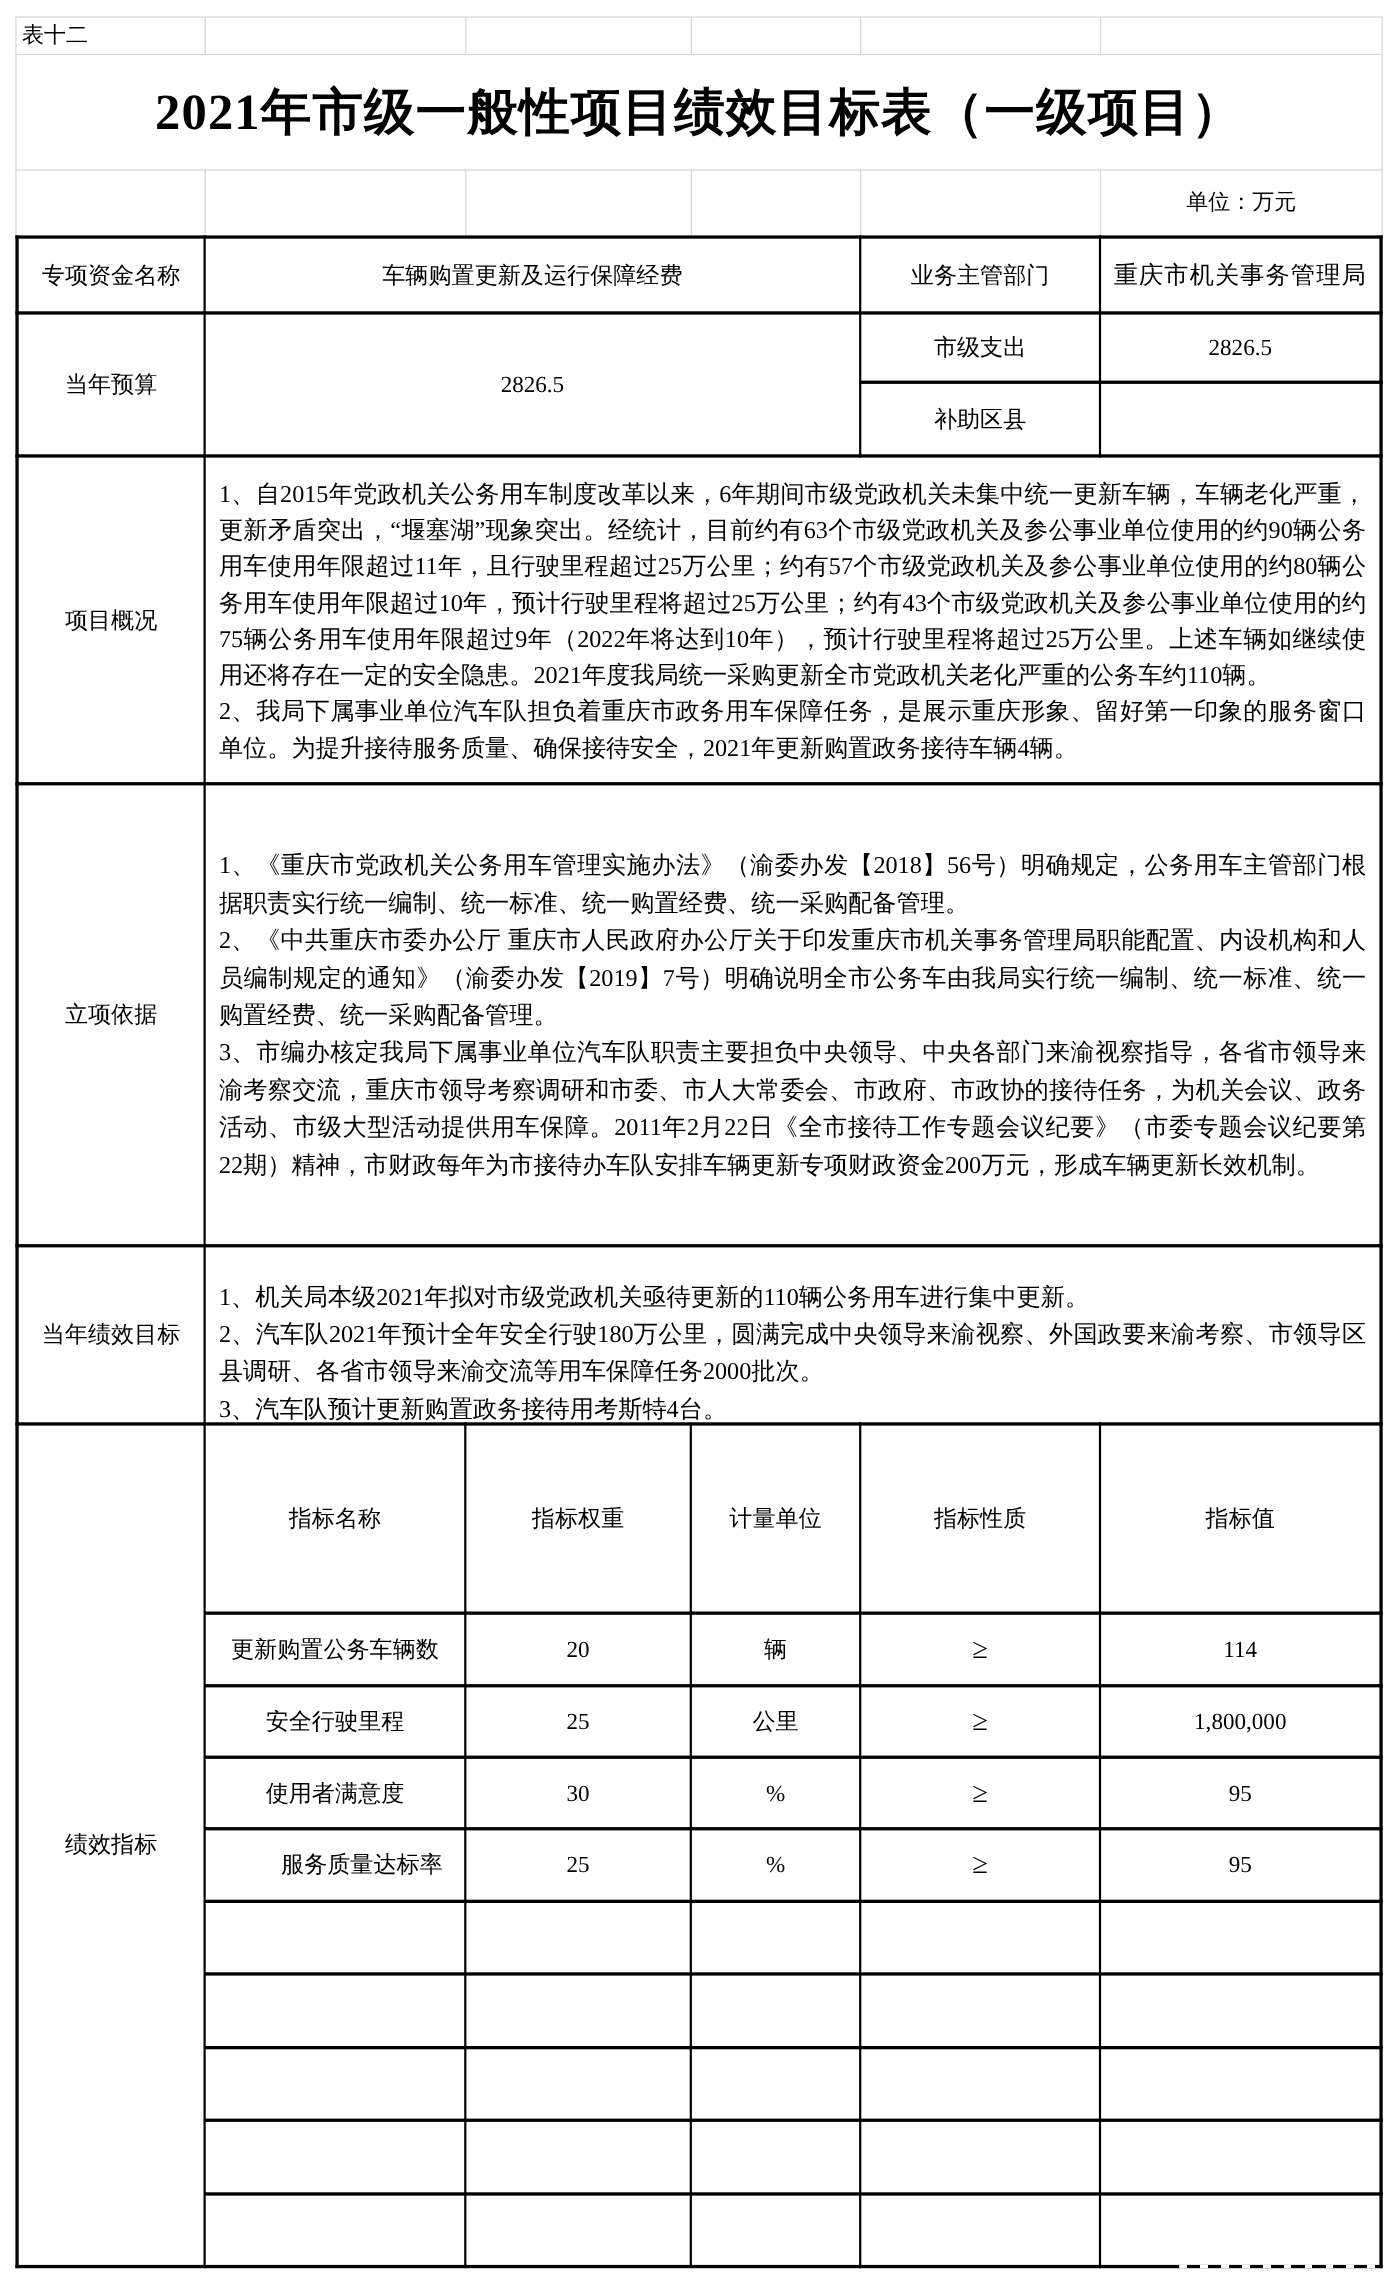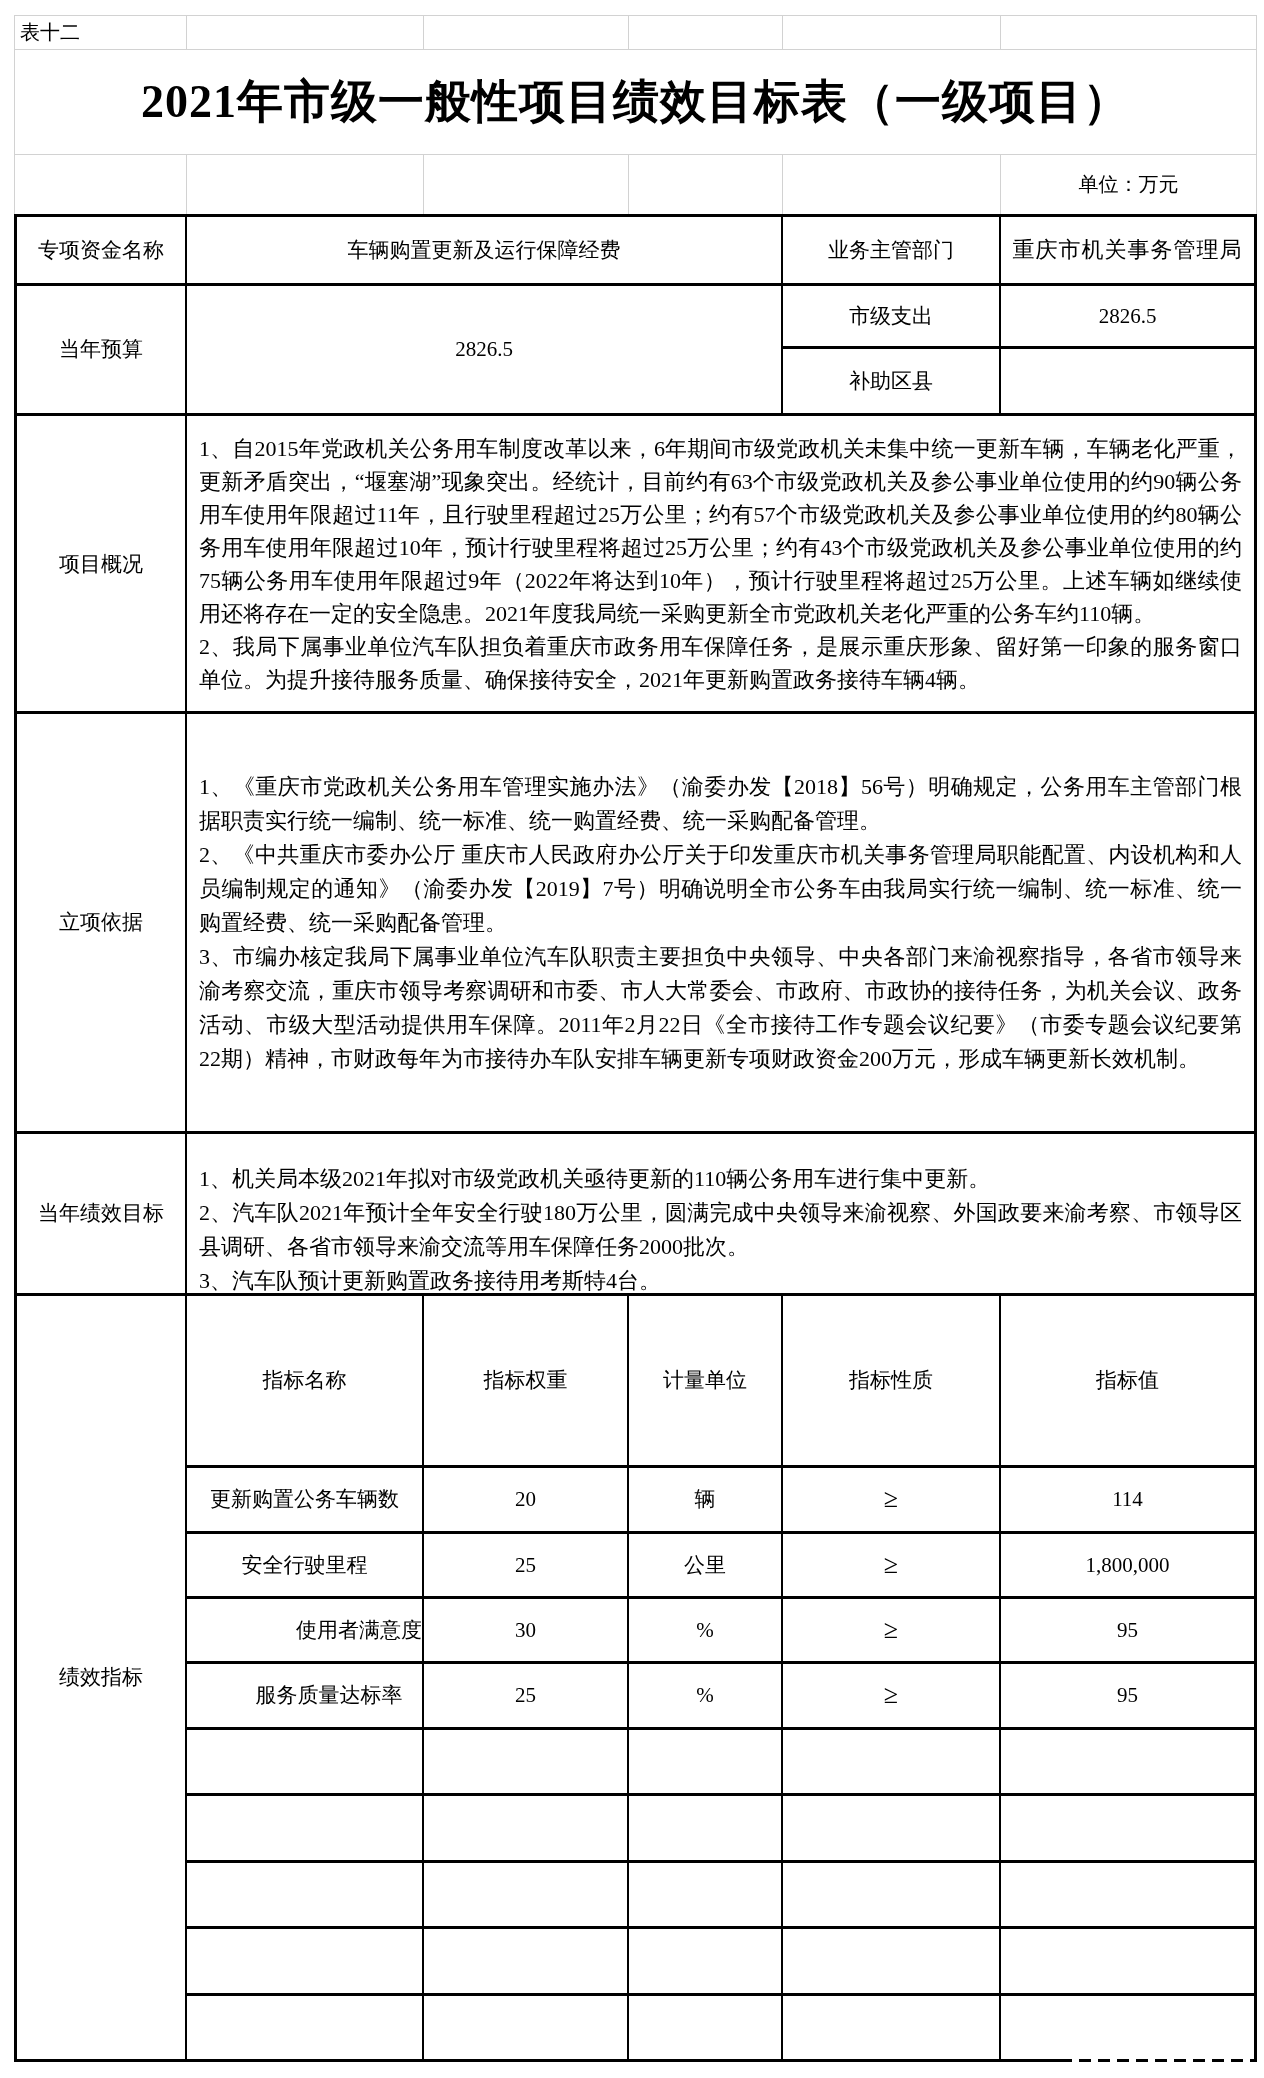--- a/index.html
+++ b/index.html
@@ -190,21 +190,21 @@
   <div class="cell" style="left:629px;top:1534px;width:152px;height:62px;">
     <span>公里</span>
   </div>
   <div class="cell gte" style="left:783px;top:1534px;width:216px;height:62px;">
     <span>≥</span>
   </div>
   <div class="cell" style="left:1001px;top:1534px;width:253px;height:62px;">
     <span>1,800,000</span>
   </div>
 
-  <div class="cell" style="left:187px;top:1599px;width:235px;height:62px;justify-content:flex-end;">
+  <div class="cell" style="left:187px;top:1599px;width:235px;height:62px;">
     <span>使用者满意度</span>
   </div>
   <div class="cell" style="left:424px;top:1599px;width:203px;height:62px;">
     <span>30</span>
   </div>
   <div class="cell" style="left:629px;top:1599px;width:152px;height:62px;">
     <span>%</span>
   </div>
   <div class="cell gte" style="left:783px;top:1599px;width:216px;height:62px;">
     <span>≥</span>

